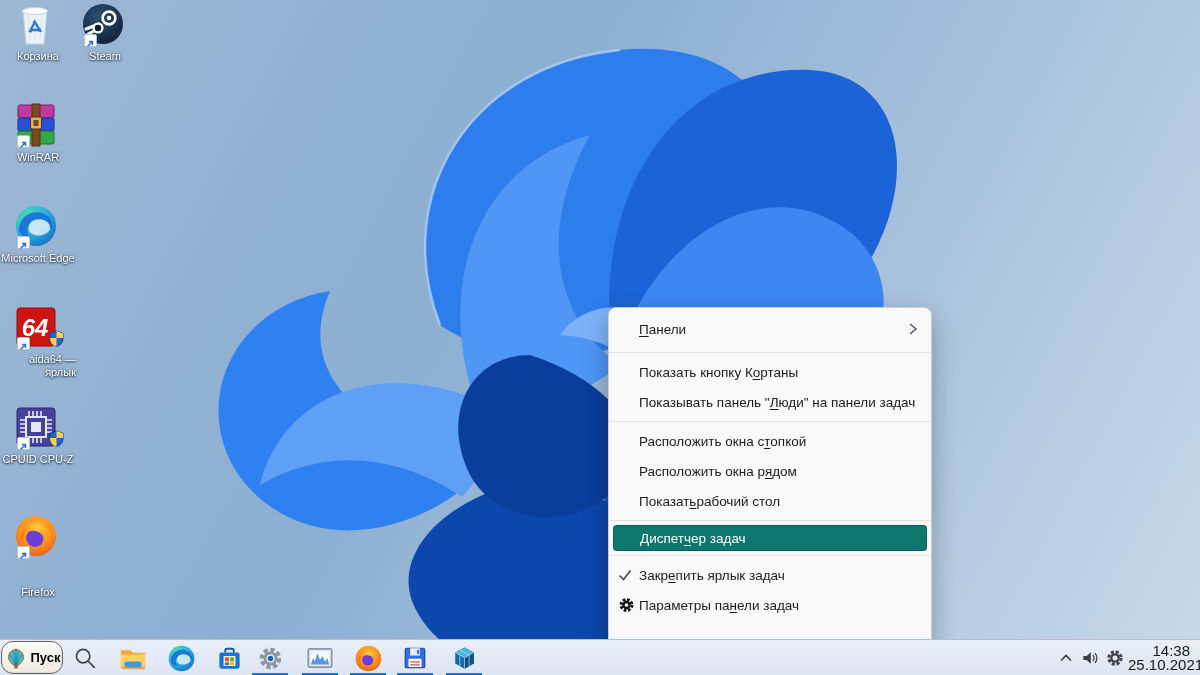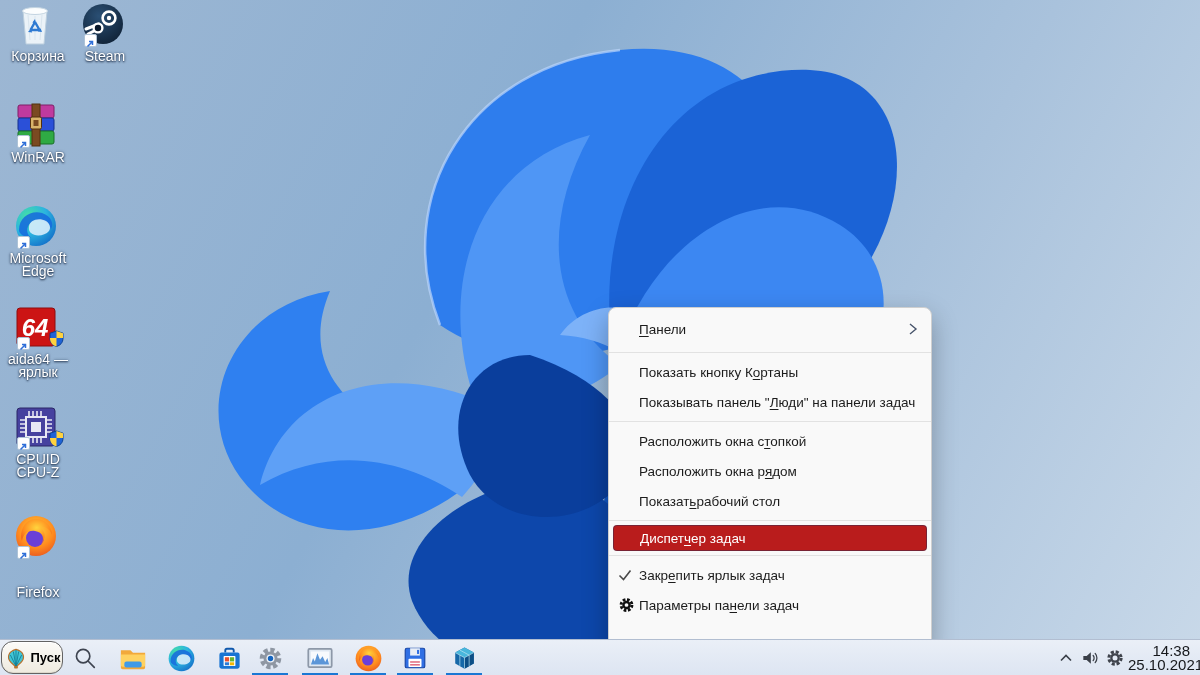--- a/index.html
+++ b/index.html
@@ -5,31 +5,31 @@
   html,body{margin:0;padding:0;}
   body{width:1200px;height:675px;overflow:hidden;font-family:"Liberation Sans",sans-serif;}
   #screen{position:relative;width:1200px;height:675px;overflow:hidden;
     background:linear-gradient(118deg,#9db7d3 0%,#8cafd2 38%,#a9c2dc 68%,#c9d9e9 100%);}
   #bloom{position:absolute;left:140px;top:25px;width:790px;height:650px;}
   
   .dicon{position:absolute;width:76px;display:flex;flex-direction:column;align-items:center;gap:4px;cursor:default;}
   .dimg{position:relative;width:46px;height:44px;display:flex;align-items:center;}
   .shortcut{position:absolute;left:2px;bottom:-1px;width:13px;height:13px;background:#fff;border:1px solid #aec3d6;border-radius:2px;box-sizing:border-box;}
   .shield{position:absolute;right:-3px;bottom:-2px;}
-  .dlabel{font-size:14px;line-height:13px;color:#fff;text-align:center;
+  .dlabel{font-size:11px;line-height:13px;color:#fff;text-align:right;
     text-shadow:0 1px 2px rgba(10,25,50,.9),0 0 3px rgba(10,25,50,.55);max-width:76px;}
   
   #ctxmenu{position:absolute;left:608px;top:307px;width:324px;height:346px;background:#f9f9f9;
     border:1px solid #cfcfcf;border-radius:8px;box-shadow:0 10px 26px rgba(0,0,0,.28);
     box-sizing:border-box;padding-top:2px;overflow:hidden;font-size:13.5px;color:#1c1c1c;}
   .mi{position:relative;height:30px;display:flex;align-items:center;padding:0 14px 0 30px;white-space:nowrap;}
   .mi-first{height:38px;}
   .ak{text-decoration:underline;text-underline-offset:2px;}
   .msep{height:1px;background:#e2e2e2;margin:4px 0;}
-  .mi-hl{height:26px;margin:2px 4px 3px;border-radius:4px;background:#b91c1c;color:#fff;
+  .mi-hl{height:26px;margin:2px 4px 3px;border-radius:4px;background:#0f766e;color:#fff;
     padding:0 14px 0 26px;border:1px solid rgba(0,50,100,.35);box-sizing:border-box;}
   .mi-chev{position:absolute;right:12px;top:9px;}
   .mi-lead{position:absolute;left:9px;top:50%;transform:translateY(-50%);display:flex;}
   
   #taskbar{position:absolute;left:0;bottom:0;width:1200px;height:36px;
     background:linear-gradient(#eaeff7,#dde5f2);border-top:1px solid #b2bed1;box-sizing:border-box;}
   #startbtn{position:absolute;left:1px;top:1px;width:62px;height:33px;border:1px solid #636363;border-radius:12px;
     background:linear-gradient(#fcfbf8,#eeeadf);box-shadow:inset 0 1px 0 #ffffff,inset 0 -1px 0 #ddd8cb;
     display:flex;align-items:center;justify-content:center;gap:3px;box-sizing:border-box;cursor:pointer;}
   .start-label{font-weight:bold;font-size:13px;color:#000;}

